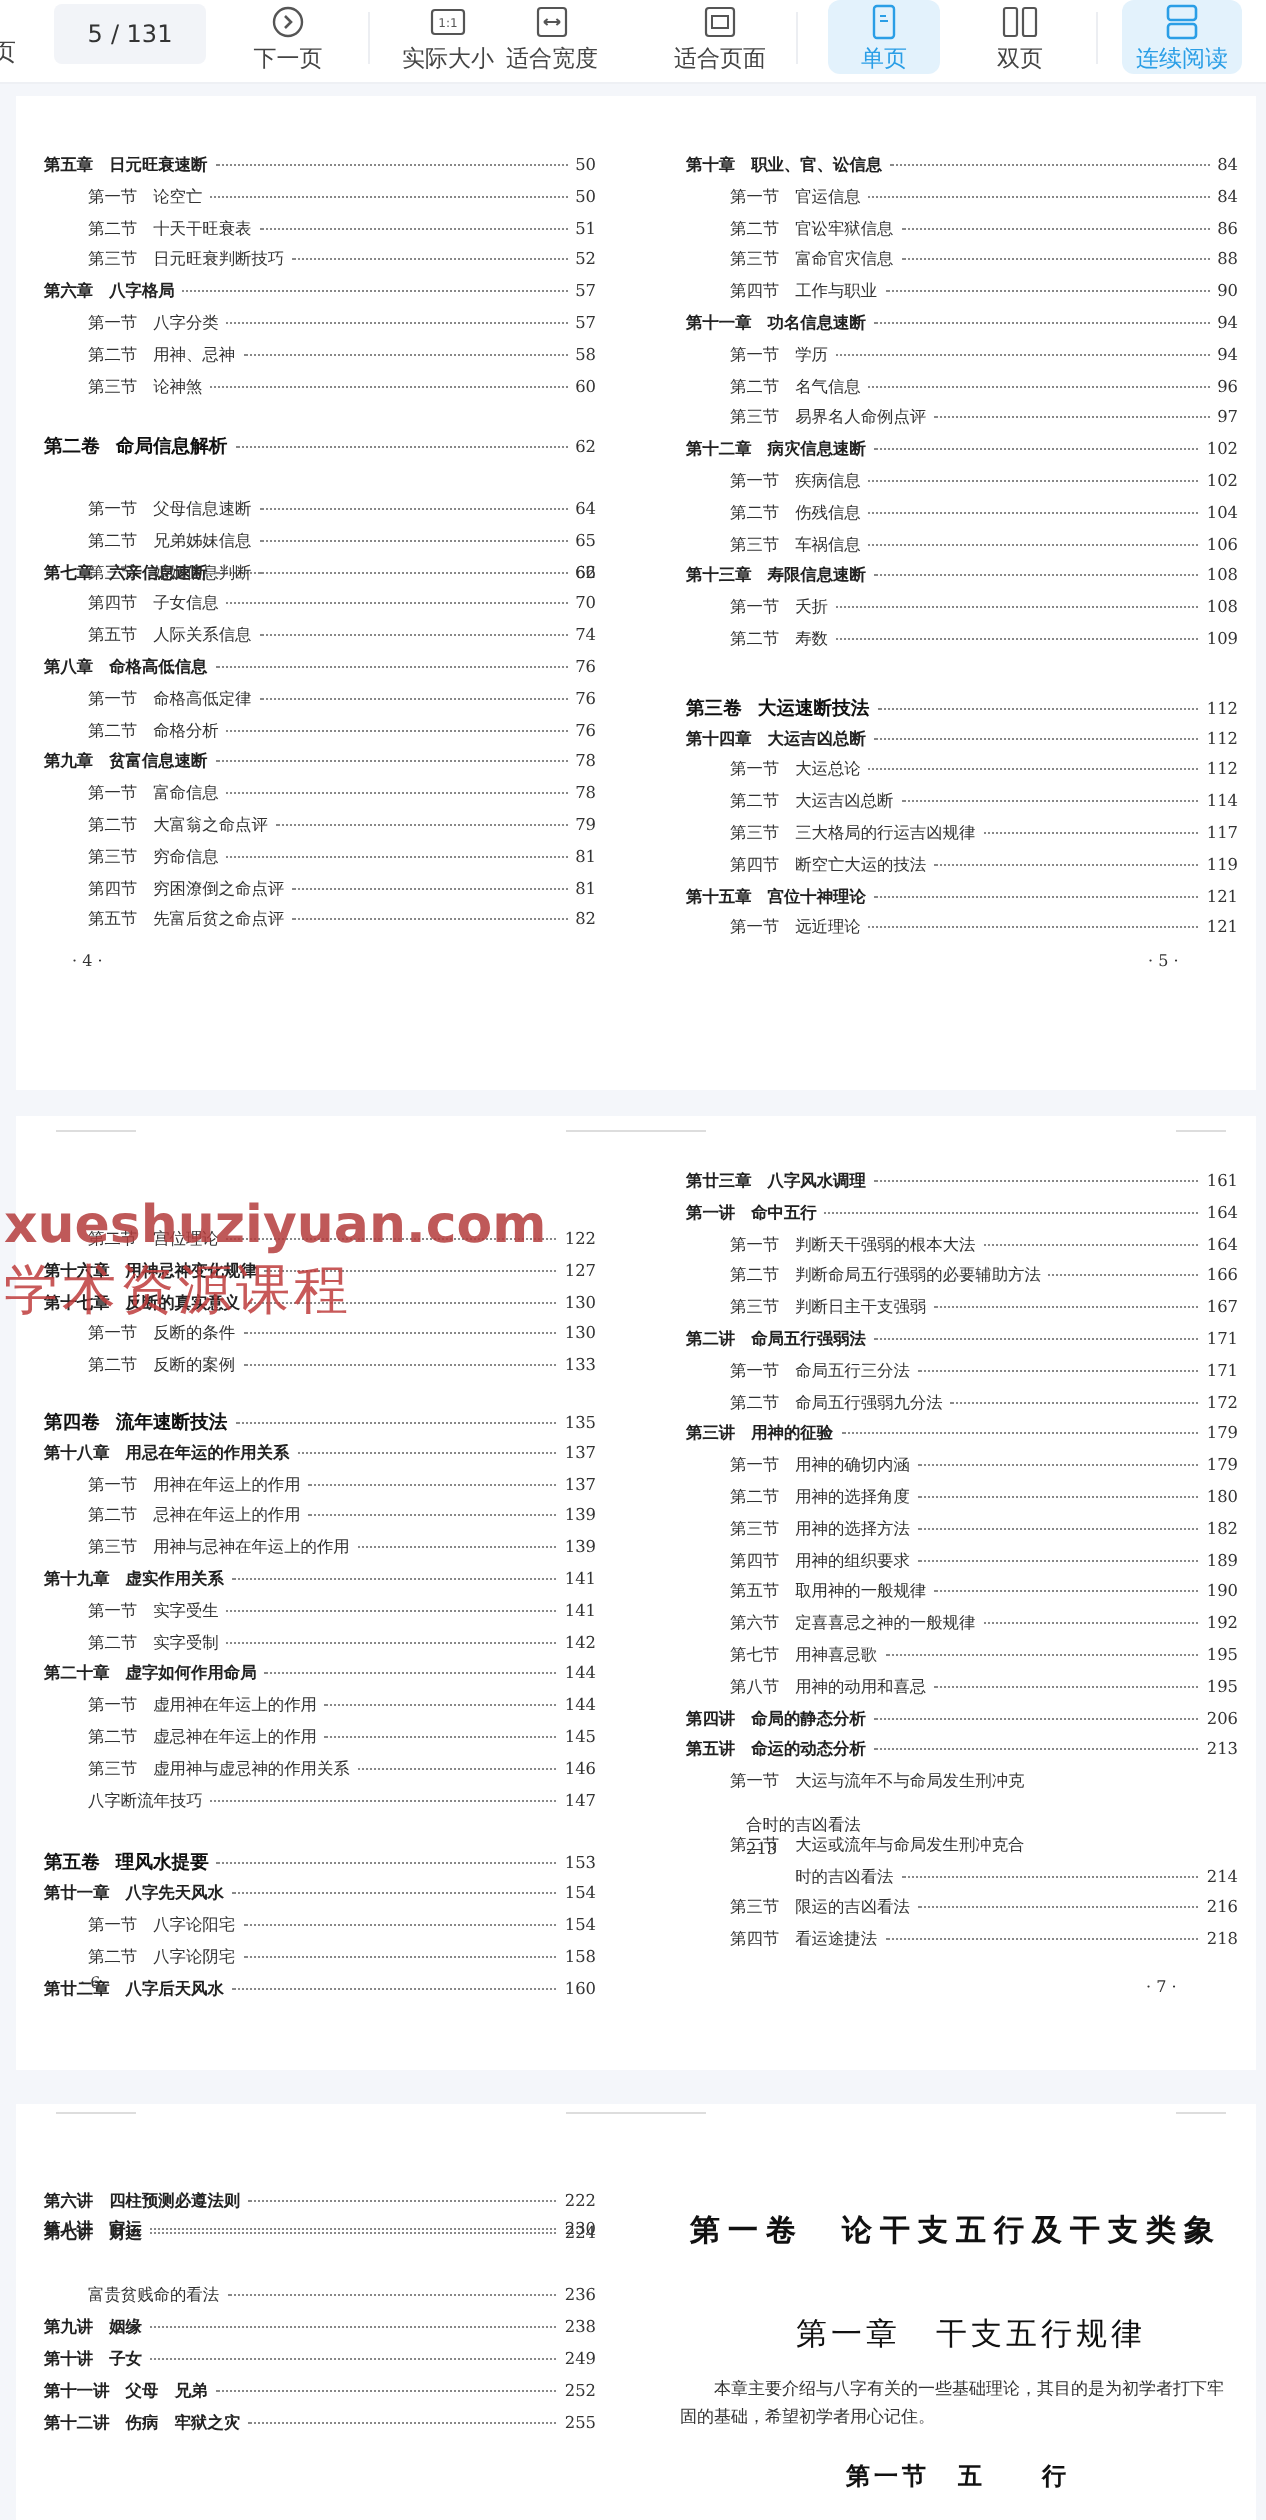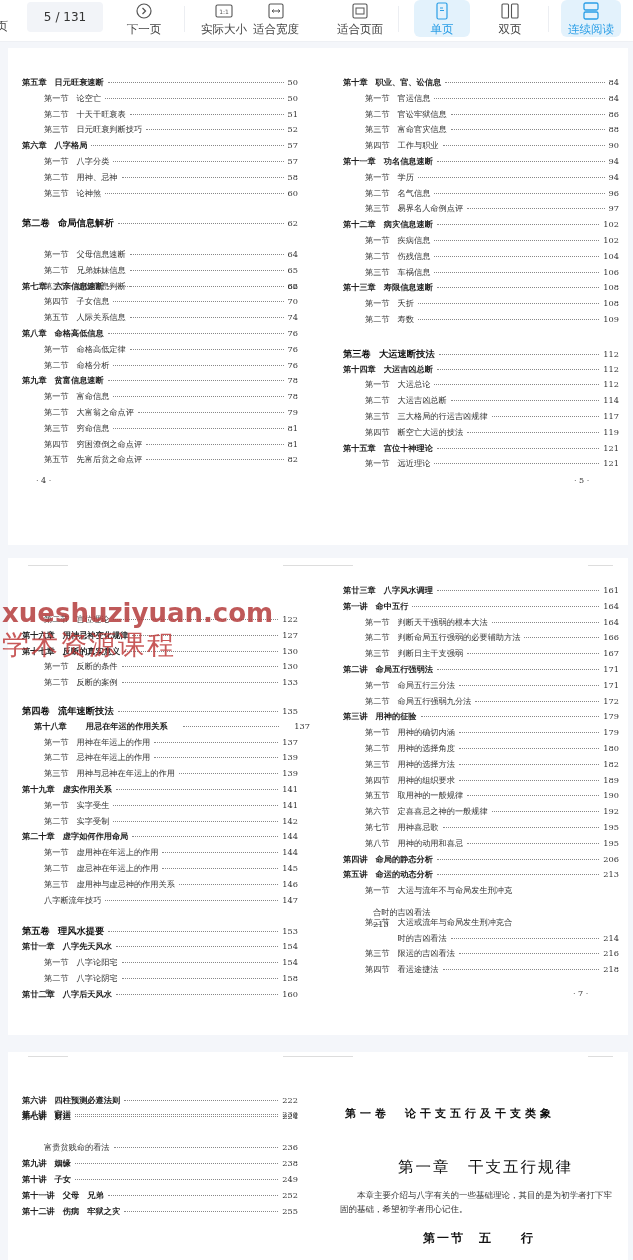--- a/index.html
+++ b/index.html
@@ -18,21 +18,21 @@
   .toc-row.chap { font-weight: bold; color: #222; }
   .toc-row.vol { font-weight: bold; font-size: 9.3px; color: #111; }
   .toc-row .num { min-width: 0; }
   .toc-row .ttl { margin-left: 8px; }
   .toc-row .dots { flex: 1; border-bottom: 1px dotted #888; margin: 0 4px; transform: translateY(-2px); }
   .toc-row .pg { font-size: 8.2px; font-weight: normal; color: #333; }
   .pfoot { position: absolute; font-size: 8px; color: #333; }
   .hdr-tiny { position: absolute; height: 2px; background: #ccc; }
   .watermark1 { position: absolute; left: 2px; top: 598px; font-family: "DejaVu Sans", "Liberation Sans", sans-serif; font-size: 26px; color: rgba(180, 60, 60, 0.85); letter-spacing: 0px; font-weight: bold; }
   .watermark2 { position: absolute; left: 2px; top: 627px; font-family: "DejaVu Sans", "Liberation Sans", sans-serif; font-size: 27px; color: rgba(190, 60, 60, 0.85); letter-spacing: 2px; }
-  .ch-title1 { position: absolute; left: 345px; top: 1106px; font-size: 11px; font-weight: bold; color: #111; letter-spacing: 4px; }
+  .ch-title1 { position: absolute; left: 345px; top: 1106px; font-size: 15px; font-weight: bold; color: #111; letter-spacing: 4px; }
   .ch-title2 { position: absolute; left: 398px; top: 1157px; font-size: 15.5px; color: #111; letter-spacing: 2px; }
   .intro { position: absolute; left: 340px; top: 1188px; width: 280px; font-size: 8.5px; line-height: 14px; color: #333; text-indent: 2em; }
   .sec-title { position: absolute; left: 423px; top: 1230px; font-size: 12px; font-weight: bold; color: #111; letter-spacing: 2px; }
 </style>
 </head>
 <body>
 
 <div class="toolbar">
   <span class="tb-cut">页</span>
   <div class="page-input">
@@ -438,21 +438,21 @@
         <span class="ttl">反断的案例</span>
         <span class="dots"></span>
         <span class="pg">133</span>
       </div>
       <div class="toc-row vol" style="left: 0px; width: 276px; top: 147px;">
         <span class="num">第四卷</span>
         <span class="ttl">流年速断技法</span>
         <span class="dots"></span>
         <span class="pg">135</span>
       </div>
-      <div class="toc-row chap" style="left: 12px; width: 276px; top: 162.8px; gap: 11px;">
+      <div class="toc-row chap" style="left: 0px; width: 276px; top: 162.8px;">
         <span class="num">第十八章</span>
         <span class="ttl">用忌在年运的作用关系</span>
         <span class="dots"></span>
         <span class="pg">137</span>
       </div>
       <div class="toc-row sec" style="left: 22px; width: 254px; top: 178.6px;">
         <span class="num">第一节</span>
         <span class="ttl">用神在年运上的作用</span>
         <span class="dots"></span>
         <span class="pg">137</span>

